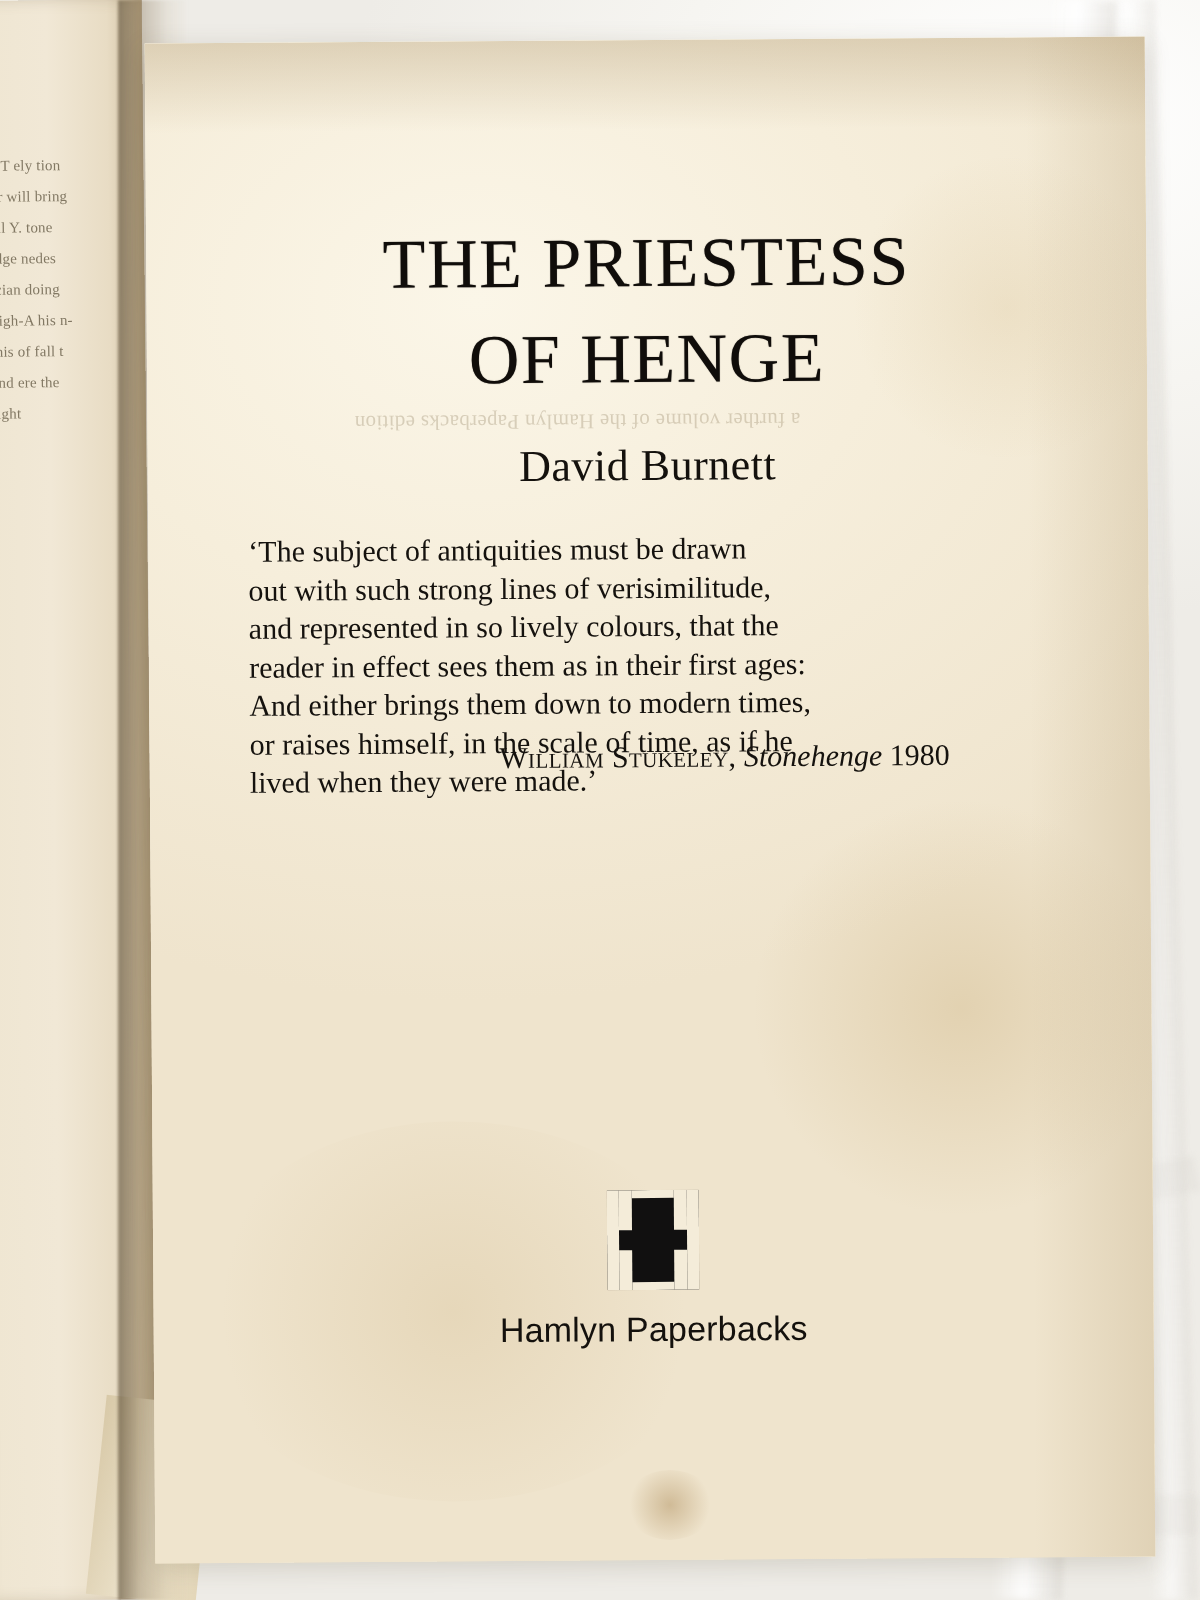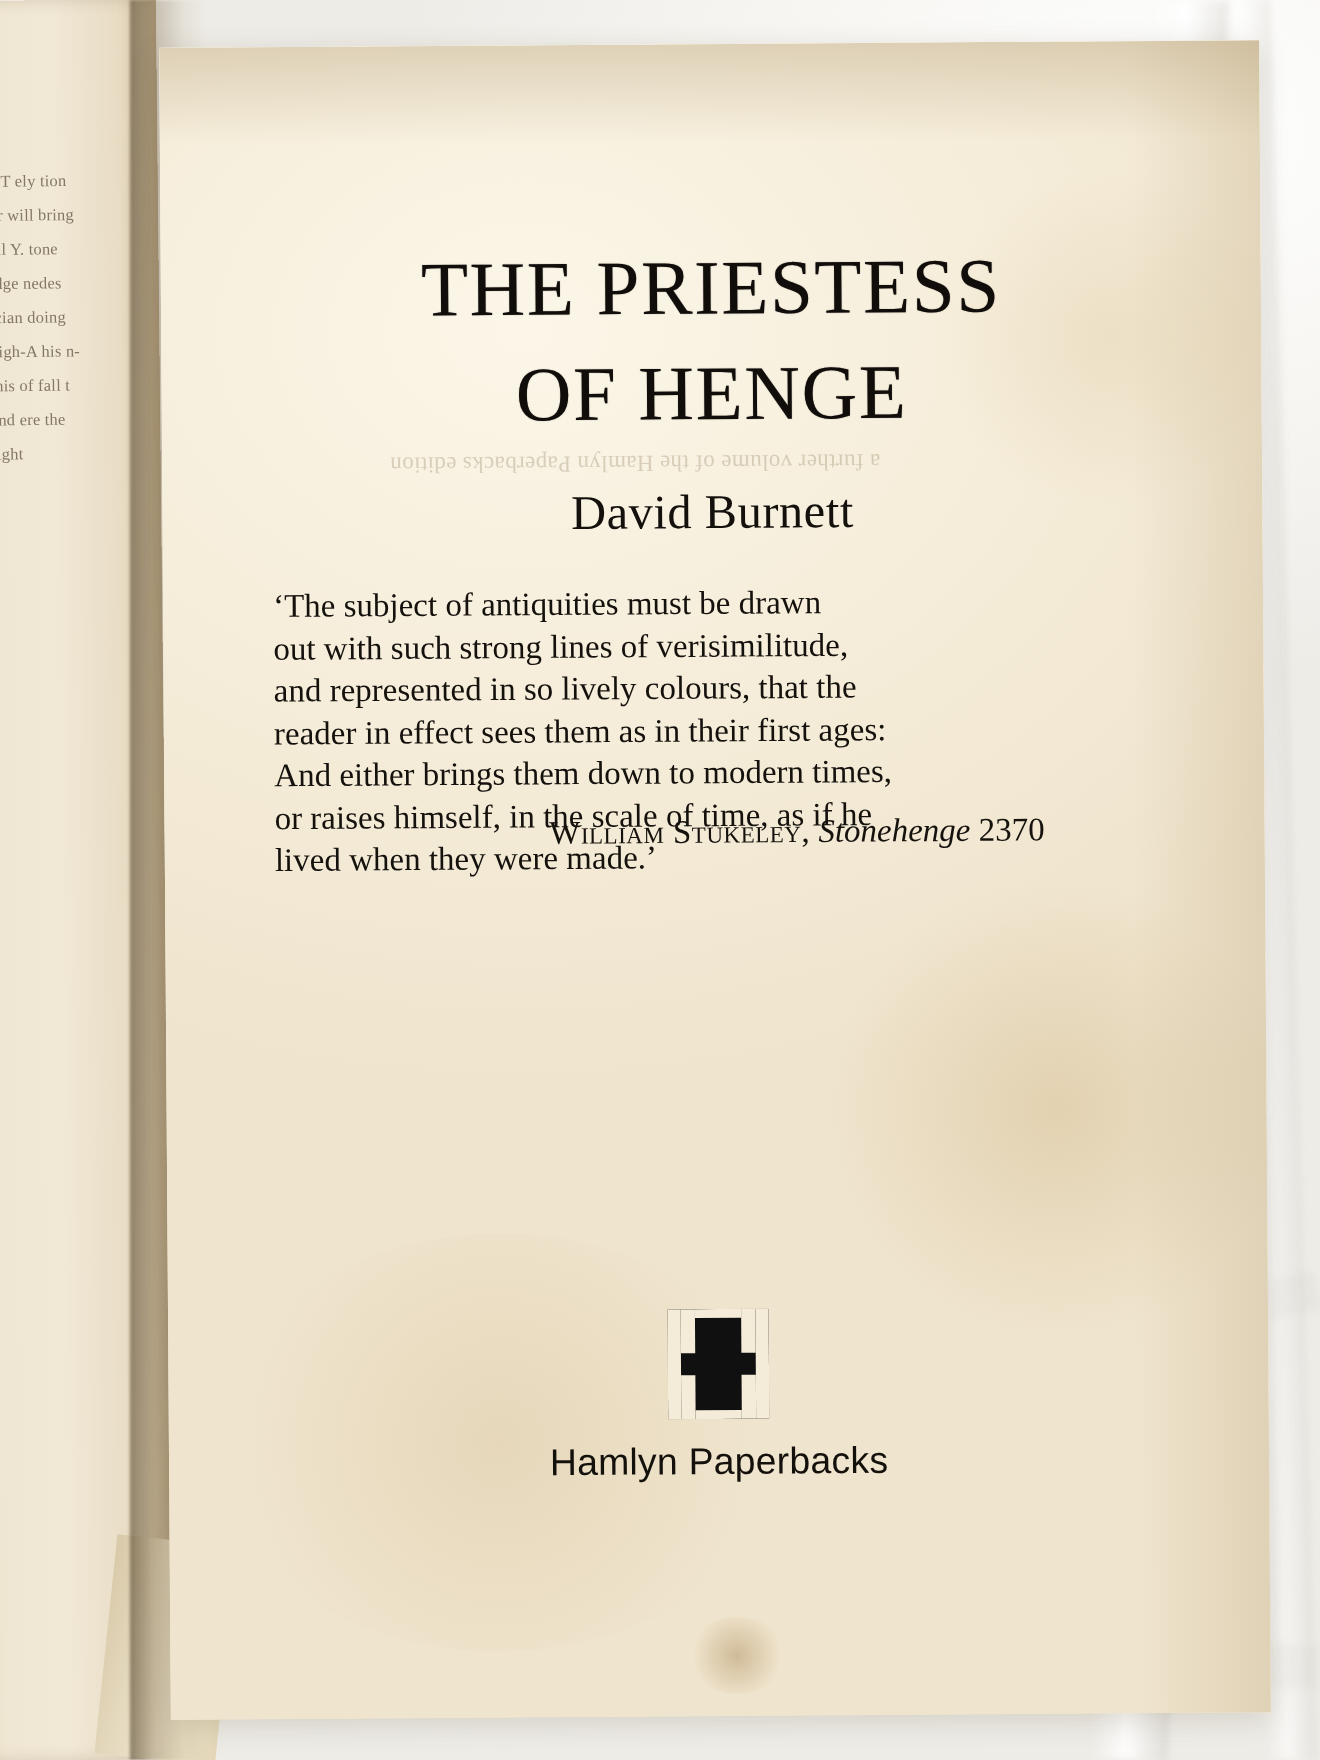--- a/index.html
+++ b/index.html
@@ -258,21 +258,21 @@
         <p>and represented in so lively colours, that the</p>
         <p>reader in effect sees them as in their first ages:</p>
         <p>And either brings them down to modern times,</p>
         <p>or raises himself, in the scale of time, as if he</p>
         <p>lived when they were made.’</p>
       </div>
 
       <div class="attrib">
         <span class="sc">William Stukeley,</span>
         <span class="bk">Stonehenge</span>
-        <span>2370</span>
+        <span>1980</span>
       </div>
 
       <div class="logo-wrap">
         <span class="logo-box">
           <svg width="92" height="100" viewBox="0 0 92 100" aria-hidden="true">
             <rect x="0" y="0" width="92" height="100" fill="#111010"></rect>
             <rect x="12" y="0" width="13" height="40" fill="#f4ecd9"></rect>
             <rect x="12" y="60" width="13" height="40" fill="#f4ecd9"></rect>
             <rect x="67" y="0" width="13" height="40" fill="#f4ecd9"></rect>
             <rect x="67" y="60" width="13" height="40" fill="#f4ecd9"></rect>

